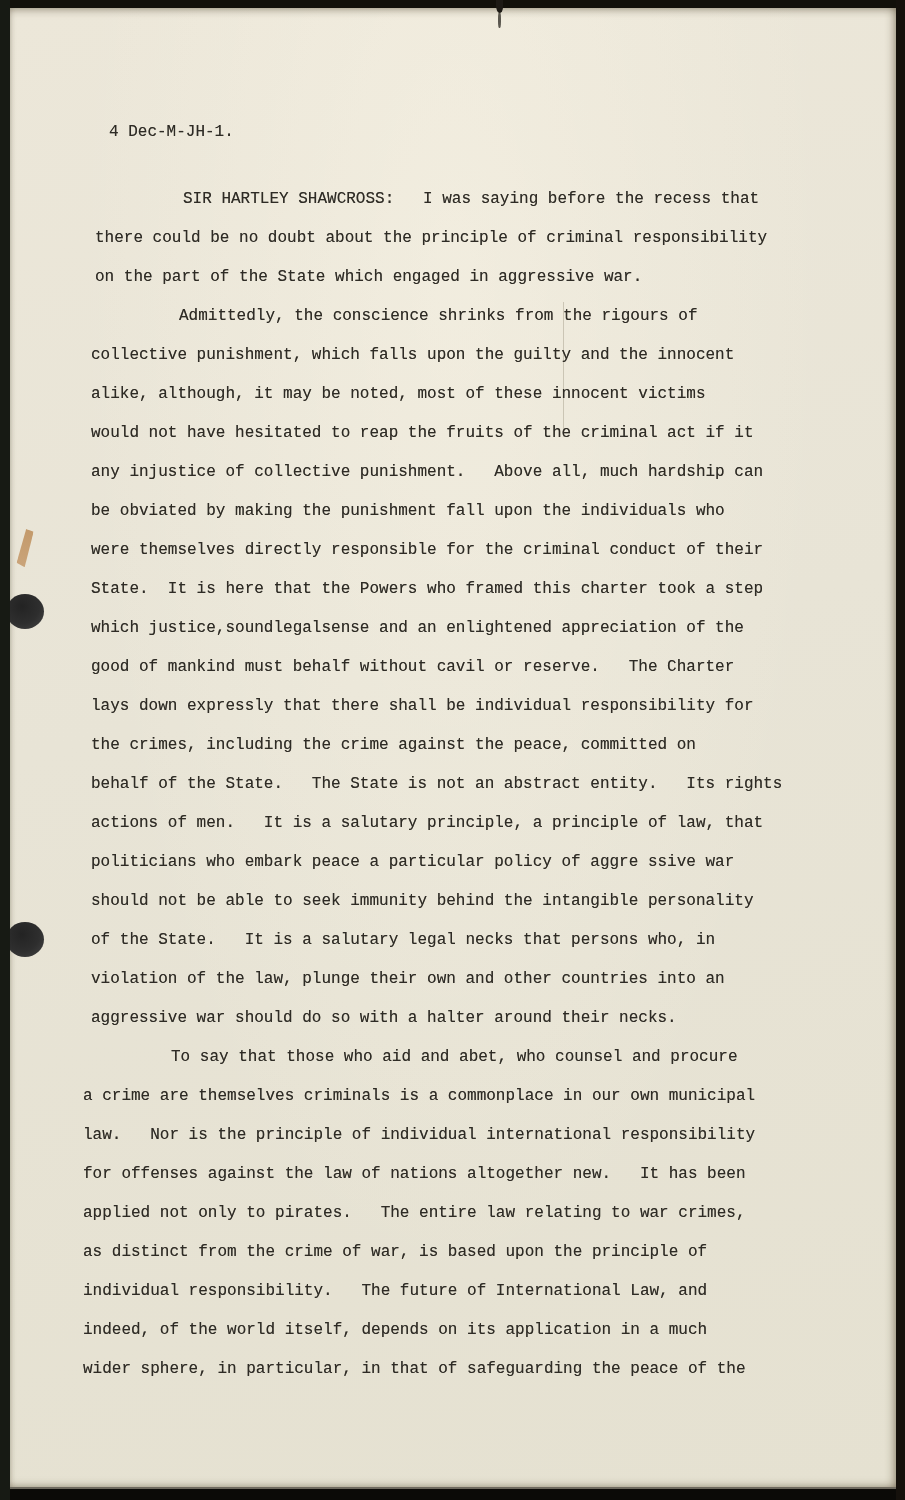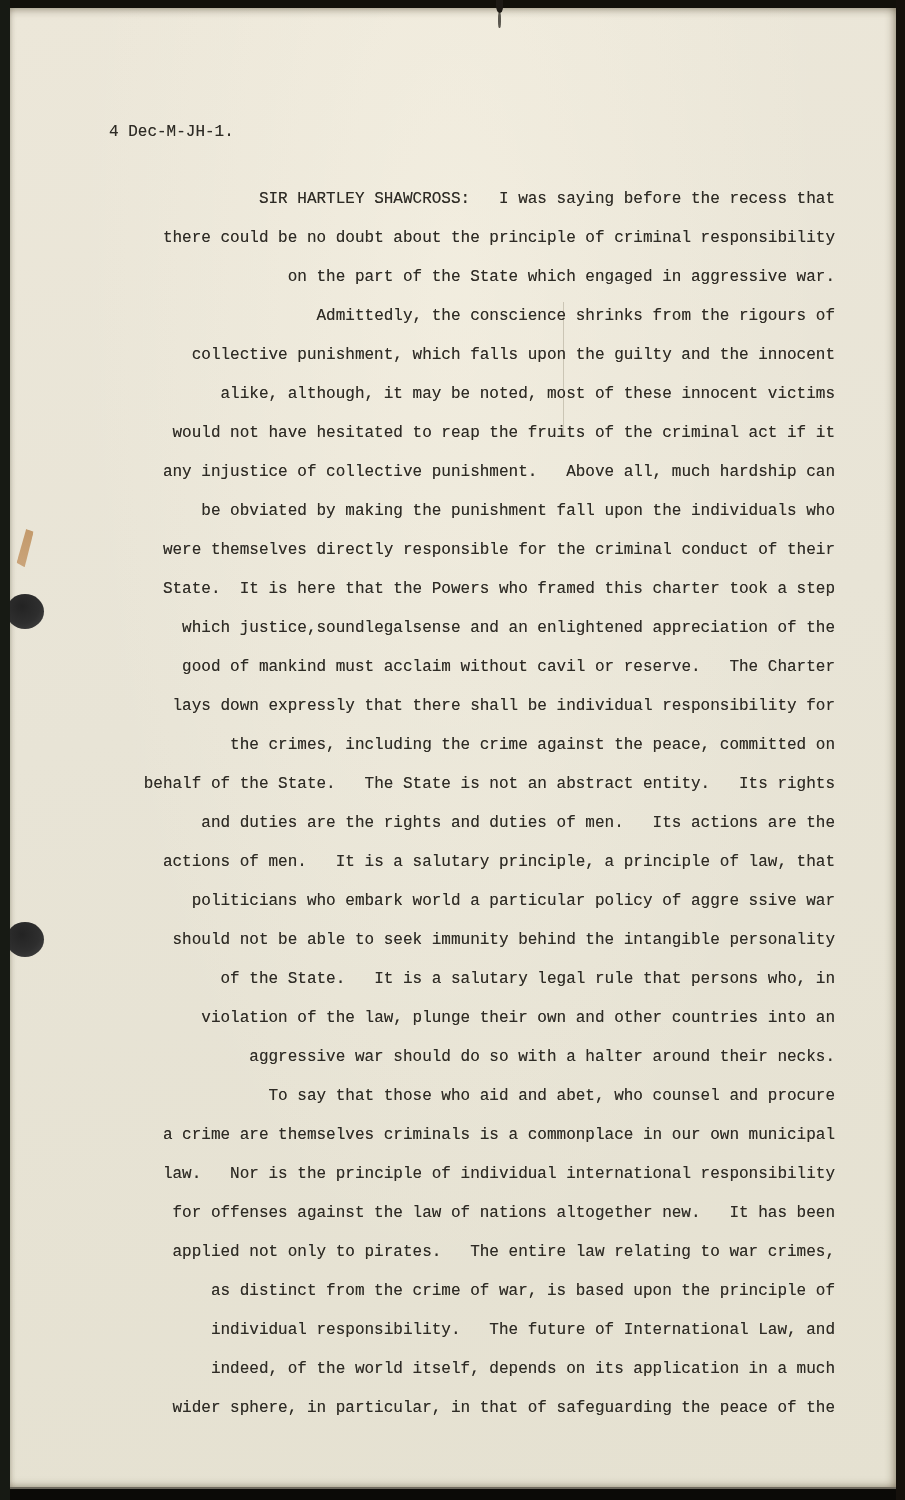--- a/index.html
+++ b/index.html
@@ -29,21 +29,21 @@
   .frame-right  { position: absolute; left: 896px; top: 0; width: 9px; height: 1500px; background: #15110c; }
 
   .typed {
     font-size: 16px;
     color: #2e2b25;
     white-space: pre;
     text-shadow: 0 0 0.5px rgba(46,43,37,0.55);
   }
   .doc-header { position: absolute; left: 97px; top: 122px; line-height: 20px; margin-left: 12px; }
   .doc-body   { position: absolute; left: 95px; top: 180px; width: 740px; }
-  .para { margin: 0; padding: 0; text-align: right; }
+  .para { margin: 0; padding: 0; }
   .para.p2 { margin-left: -4px; }
   .para.p3 { margin-left: -12px; }
   .line { height: 39px; line-height: 39px; }
   .line.first { padding-left: 88px; }
   .page-number { position: absolute; left: 408px; top: 1462px; line-height: 20px; margin-top: 42px; }
 
   .hole-punch {
     position: absolute; left: -4px;
     width: 38px; height: 35px;
     border-radius: 50%;
@@ -102,29 +102,28 @@
   <div class="para p2">
     <div class="line first typed">Admittedly, the conscience shrinks from the rigours of</div>
     <div class="line typed">collective punishment, which falls upon the guilty and the innocent</div>
     <div class="line typed">alike, although, it may be noted, most of these innocent victims</div>
     <div class="line typed">would not have hesitated to reap the fruits of the criminal act if it</div>
     <div class="line typed">any injustice of collective punishment.   Above all, much hardship can</div>
     <div class="line typed">be obviated by making the punishment fall upon the individuals who</div>
     <div class="line typed">were themselves directly responsible for the criminal conduct of their</div>
     <div class="line typed">State.  It is here that the Powers who framed this charter took a step</div>
     <div class="line typed">which justice,soundlegalsense and an enlightened appreciation of the</div>
-    <div class="line typed">good of mankind must acclaim without cavil or reserve.   The Charter</div>
+    <div class="line typed">good of mankind must behalf without cavil or reserve.   The Charter</div>
     <div class="line typed">lays down expressly that there shall be individual responsibility for</div>
     <div class="line typed">the crimes, including the crime against the peace, committed on</div>
     <div class="line typed">behalf of the State.   The State is not an abstract entity.   Its rights</div>
-    <div class="line typed">and duties are the rights and duties of men.   Its actions are the</div>
     <div class="line typed">actions of men.   It is a salutary principle, a principle of law, that</div>
-    <div class="line typed">politicians who embark world a particular policy of aggre ssive war</div>
+    <div class="line typed">politicians who embark peace a particular policy of aggre ssive war</div>
     <div class="line typed">should not be able to seek immunity behind the intangible personality</div>
-    <div class="line typed">of the State.   It is a salutary legal rule that persons who, in</div>
+    <div class="line typed">of the State.   It is a salutary legal necks that persons who, in</div>
     <div class="line typed">violation of the law, plunge their own and other countries into an</div>
     <div class="line typed">aggressive war should do so with a halter around their necks.</div>
   </div>
   <div class="para p3">
     <div class="line first typed">To say that those who aid and abet, who counsel and procure</div>
     <div class="line typed">a crime are themselves criminals is a commonplace in our own municipal</div>
     <div class="line typed">law.   Nor is the principle of individual international responsibility</div>
     <div class="line typed">for offenses against the law of nations altogether new.   It has been</div>
     <div class="line typed">applied not only to pirates.   The entire law relating to war crimes,</div>
     <div class="line typed">as distinct from the crime of war, is based upon the principle of</div>

